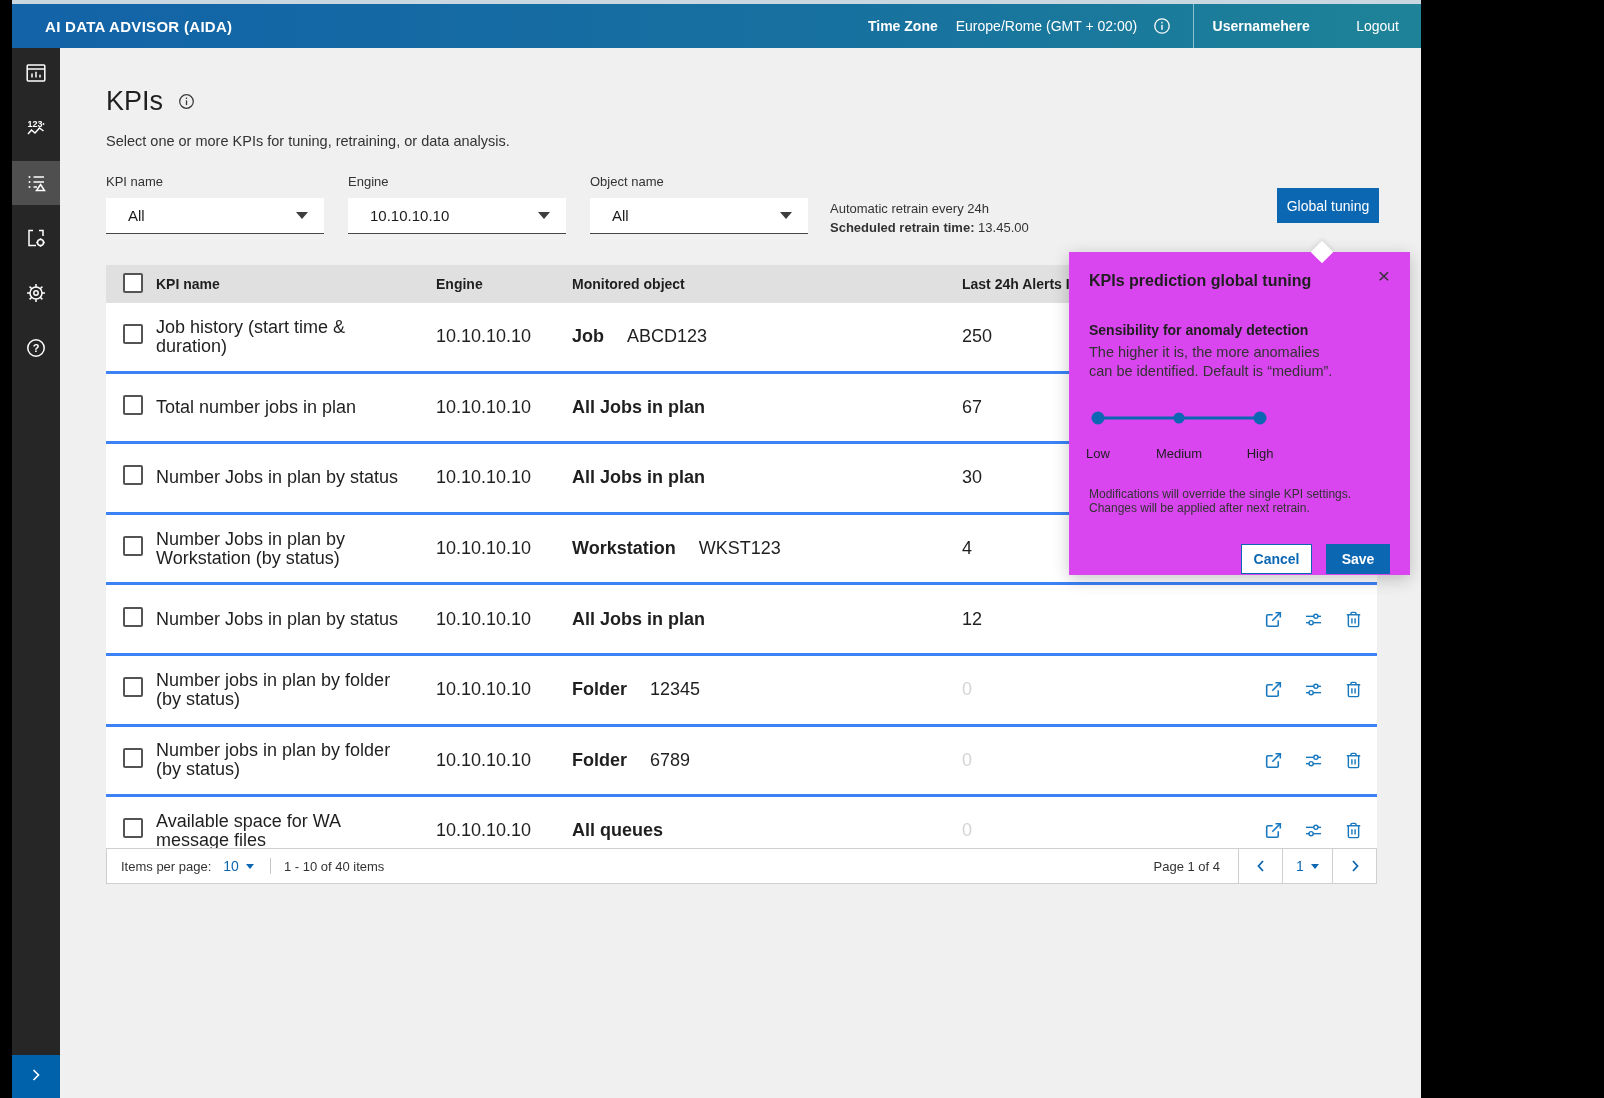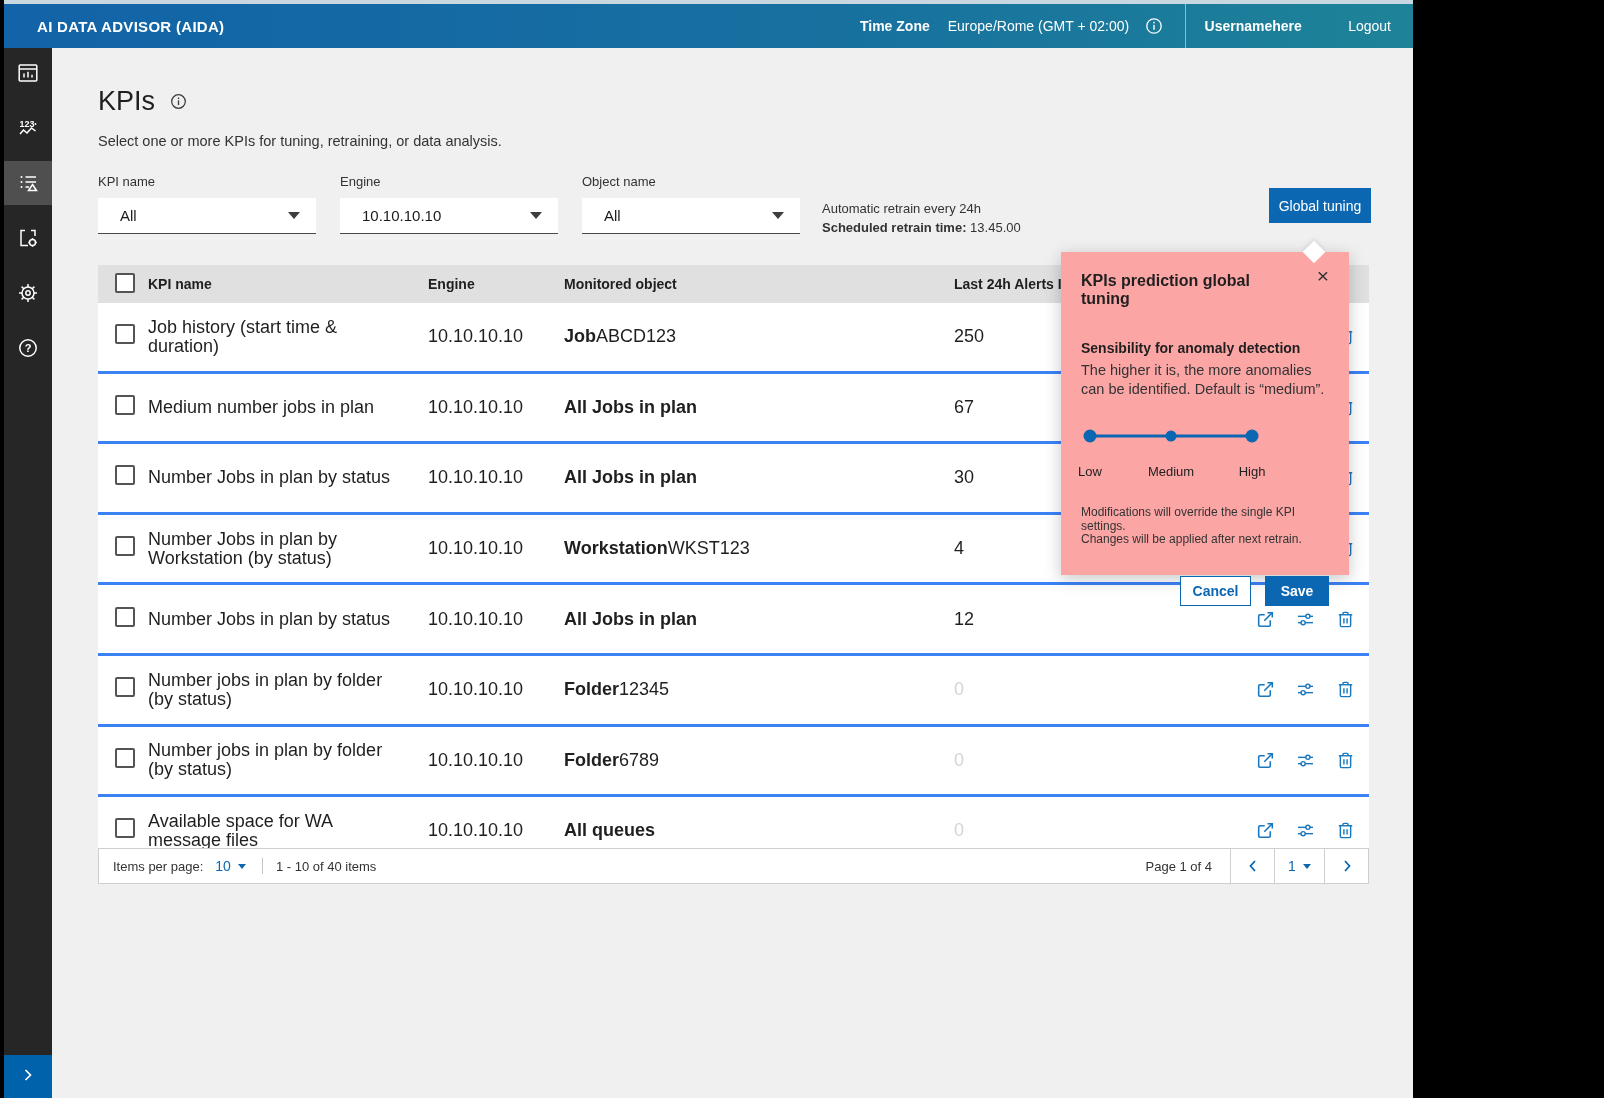--- a/index.html
+++ b/index.html
@@ -1,17 +1,17 @@
 <!DOCTYPE html>
 <html><head>
 <meta charset="utf-8">
 <style>
   html,body{margin:0;padding:0;background:#000;}
   body{width:1604px;height:1098px;position:relative;font-family:"Liberation Sans",sans-serif;overflow:hidden;}
-  .app{position:absolute;left:4px;top:0;width:1409px;height:1098px;background:#f0f0f0;overflow:hidden;}
+  .app{position:absolute;left:12px;top:0;width:1409px;height:1098px;background:#f0f0f0;overflow:hidden;}
 
   
   .top-strip{position:absolute;left:0;top:0;width:1409px;height:4px;background:#c9d7e0;}
   .hbar{position:absolute;left:0;top:4px;width:1409px;height:44px;
         background:linear-gradient(90deg,#1263a8 0%,#17719f 60%,#1e8398 100%);
         display:flex;align-items:center;color:#fff;}
   .app-title{margin-left:33px;font-weight:bold;font-size:15px;letter-spacing:.3px;}
   .hspacer{flex:1;}
   .tz{display:flex;align-items:center;font-size:14px;gap:18px;}
   .tz b{font-weight:bold;}
@@ -47,42 +47,42 @@
 
   
   .table{position:absolute;left:94px;top:265px;width:1271px;}
   .grid{display:grid;grid-template-columns:50px 280px 136px 390px 290px 1fr;align-items:center;}
   .thead{height:38px;background:#e0e0e0;font-size:14px;font-weight:700;color:#1f1f1f;}
   .trow{height:67.6px;background:#fff;border-bottom:3px solid #3b82f6;font-size:18px;color:#1f1f1f;}
   .c-check{padding-left:17px;}
   .cb{display:inline-block;width:16px;height:16px;border:2px solid #545454;border-radius:2px;background:#fff;cursor:pointer;}
   .c-kpi{line-height:19px;padding-right:18px;}
   .obj-b{font-weight:bold;}
-  .obj-v{margin-left:0;}
+  .obj-v{margin-left:23px;}
   .c-alerts.dim{color:#d4d4d4;}
   .c-actions{display:flex;gap:21px;padding-left:12px;}
   .c-actions svg{cursor:pointer;display:block;}
 
   
   .pagebar{position:absolute;left:94px;top:848px;width:1271px;height:36px;background:#fff;
            border:1px solid #cfcfcf;box-sizing:border-box;display:flex;align-items:center;font-size:13px;color:#333;}
   .ipp-label{margin-left:14px;}
   .blue{color:#0c67b3;}
   .ipp-sel{display:flex;align-items:center;gap:7px;margin-left:12px;font-size:14px;cursor:pointer;}
   .tri-sm{width:0;height:0;border-left:4.5px solid transparent;border-right:4.5px solid transparent;border-top:5.5px solid #0c67b3;}
   .vsep{width:1px;height:16px;background:#c4c4c4;margin:0 13px 0 16px;}
   .pspacer{flex:1;}
   .ptext{padding-right:18px;}
   .vdiv{width:1px;height:100%;background:#cfcfcf;}
   .pbtn{width:43px;height:100%;display:flex;align-items:center;justify-content:center;cursor:pointer;}
   .pcur{width:49px;height:100%;display:flex;align-items:center;justify-content:center;gap:7px;font-size:14px;cursor:pointer;}
   .chev{stroke:#0c67b3;stroke-width:1.8;fill:none;}
 
   
-  .popover{position:absolute;left:1057px;top:252px;width:288px;height:323px;background:#fca5a5;z-index:6;
+  .popover{position:absolute;left:1057px;top:252px;width:341px;height:323px;background:#d946ef;z-index:6;
            box-shadow:0 4px 16px rgba(0,0,0,.22);box-sizing:border-box;padding:20px;}
   .pop-caret{position:absolute;top:-8px;left:245px;width:16px;height:16px;background:#fff;transform:rotate(45deg);
              box-shadow:-2px -2px 4px rgba(0,0,0,.07);}
   .pop-title{font-size:16px;font-weight:bold;color:#1f1f1f;margin:0;padding-right:30px;}
   .pop-close{position:absolute;top:13px;right:16px;width:20px;height:20px;display:flex;align-items:center;
              justify-content:center;cursor:pointer;font-size:21px;color:#333;line-height:1;}
   .pop-section{margin-top:32px;font-size:14px;font-weight:bold;color:#1f1f1f;}
   .pop-desc{margin-top:5px;font-size:14.5px;color:#333;line-height:19px;}
   .slider{margin-top:29px;position:relative;width:180px;height:16px;}
   .slider-labels{position:relative;margin-top:20px;height:18px;font-size:13px;color:#1f1f1f;}
@@ -276,21 +276,21 @@
                 <path d="M8.8 6V4.4A1.4 1.4 0 0 1 10.2 3h3.6a1.4 1.4 0 0 1 1.4 1.4V6"></path>
                 <line x1="10" y1="10.5" x2="10" y2="17"></line>
                 <line x1="14" y1="10.5" x2="14" y2="17"></line>
               </svg>
             </span>
       </div>
     </div>
 
     <div class="grid trow">
       <div class="c-check"><span class="cb"></span></div>
-      <div class="c-kpi">Medium number jobs in plan</div>
+      <div class="c-kpi">Total number jobs in plan</div>
       <div>10.10.10.10</div>
       <div><span class="obj-b">All Jobs in plan</span><span class="obj-v"></span></div>
       <div class="c-alerts">67</div>
       <div class="c-actions">
         <span>
               <svg width="19" height="19" viewBox="0 0 24 24" fill="none" stroke="#1878be" stroke-width="2">
                 <path d="M18 13v6a1.6 1.6 0 0 1-1.6 1.6H5a1.6 1.6 0 0 1-1.6-1.6V7.6A1.6 1.6 0 0 1 5 6h6"></path>
                 <polyline points="14.5 3.4 20.6 3.4 20.6 9.5"></polyline>
                 <line x1="10.5" y1="13.5" x2="20.3" y2="3.7"></line>
               </svg>

